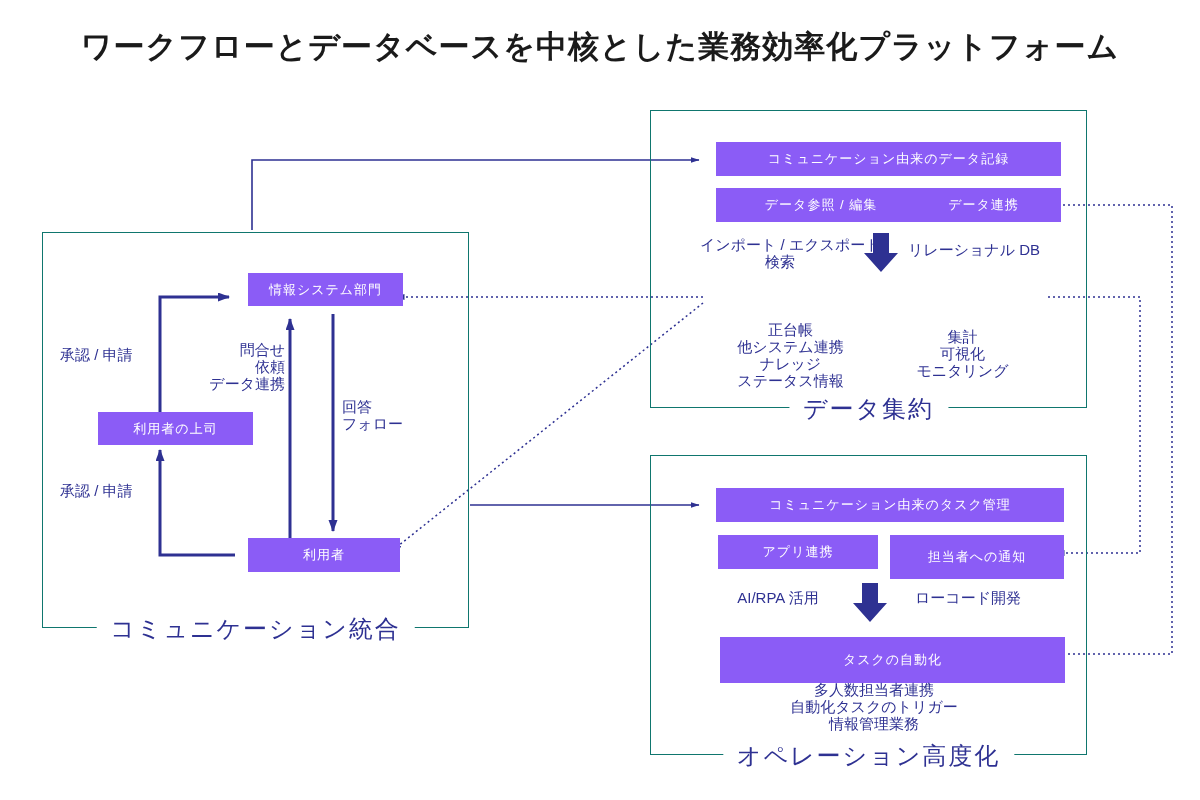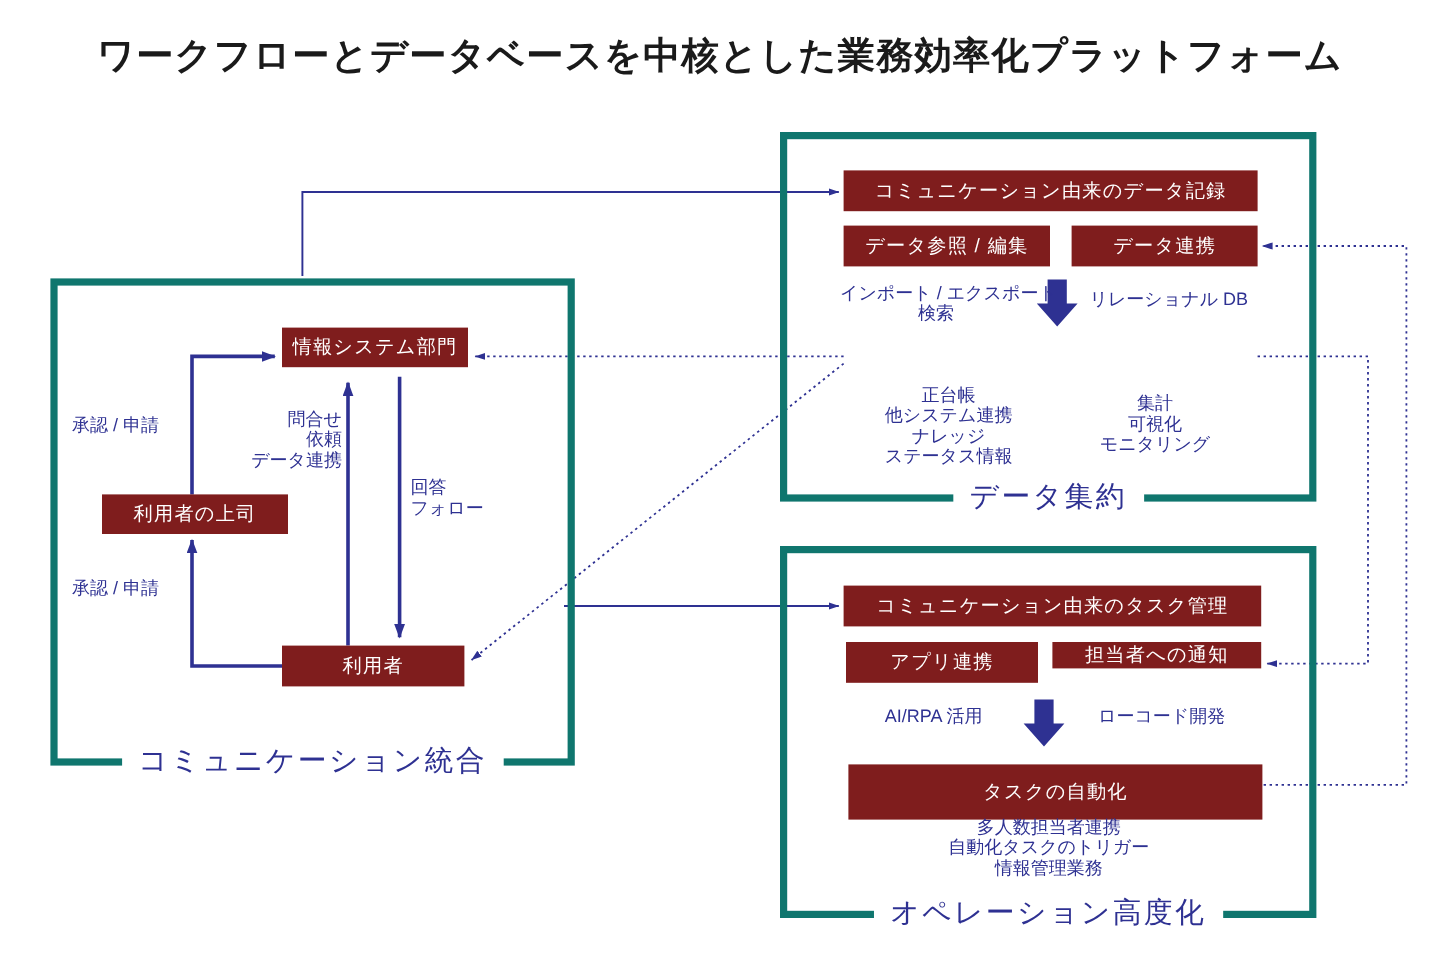--- a/index.html
+++ b/index.html
@@ -6,31 +6,31 @@
   .canvas{
     position:relative;width:1200px;height:800px;background:#ffffff;overflow:hidden;
     font-family:"Liberation Sans","DejaVu Sans",sans-serif;color:#2e3192;
   }
   .abs{position:absolute;}
   .title{
     left:0;right:0;top:26px;text-align:center;font-size:31px;font-weight:600;
     color:#1a1a1a;letter-spacing:1px;
   }
   .frame{
-    position:absolute;border:6px solid #0f766e;background:transparent;
+    position:absolute;border:1px solid #0f766e;background:transparent;
   }
   .frame-label{
     position:absolute;left:50%;bottom:0;transform:translate(-50%,55%);
     background:#ffffff;padding:0 14px;white-space:nowrap;
     font-size:24px;font-weight:500;color:#2e3192;letter-spacing:2px;
   }
   .node{
-    position:absolute;background:#7f1d1d;color:#ffffff;
+    position:absolute;background:#8b5cf6;color:#ffffff;
     display:flex;align-items:center;justify-content:center;
-    font-size:16px;letter-spacing:1px;white-space:nowrap;
+    font-size:13px;letter-spacing:1px;white-space:nowrap;margin-left:13px;
   }
   .lbl{
     position:absolute;color:#2e3192;font-size:15px;line-height:17px;white-space:nowrap;
   }
   .tc{text-align:center;}
   .tr{text-align:right;}
   svg.layer{position:absolute;left:0;top:0;pointer-events:none;}
 </style>
 </head>
 <body>
@@ -86,21 +86,21 @@
   <div class="lbl" style="left:342px;top:398px;">
     <div>回答</div>
     <div>フォロー</div>
   </div>
 
   <div class="frame" style="left:650px;top:110px;width:435px;height:296px;">
     <span class="frame-label">データ集約</span>
   </div>
 
   <div class="node" style="left:703px;top:142px;width:345px;height:34px;">コミュニケーション由来のデータ記録</div>
-  <div class="node" style="left:703px;top:188px;width:172px;height:34px;">データ参照 / 編集</div>
+  <div class="node" style="left:703px;top:188px;width:172px;height:34px;padding-left:19px;">データ参照 / 編集</div>
   <div class="node" style="left:893px;top:188px;width:155px;height:34px;">データ連携</div>
 
   <div class="lbl tc" style="left:700px;top:236px;width:160px;">
     <div>インポート / エクスポート</div>
     <div>検索</div>
   </div>
   <div class="lbl tc" style="left:900px;top:241px;width:148px;">リレーショナル DB</div>
 
 
   <div class="lbl tc" style="left:703px;top:321px;width:175px;">
@@ -114,21 +114,21 @@
     <div>可視化</div>
     <div>モニタリング</div>
   </div>
 
   <div class="frame" style="left:650px;top:455px;width:435px;height:298px;">
     <span class="frame-label">オペレーション高度化</span>
   </div>
 
   <div class="node" style="left:703px;top:488px;width:348px;height:34px;">コミュニケーション由来のタスク管理</div>
   <div class="node" style="left:705px;top:535px;width:160px;height:34px;">アプリ連携</div>
-  <div class="node" style="left:877px;top:535px;width:174px;height:22px;">担当者への通知</div>
+  <div class="node" style="left:877px;top:535px;width:174px;height:44px;">担当者への通知</div>
 
   <div class="lbl tc" style="left:703px;top:589px;width:150px;">AI/RPA 活用</div>
   <div class="lbl tc" style="left:893px;top:589px;width:150px;">ローコード開発</div>
 
   <div class="node" style="left:707px;top:637px;width:345px;height:46px;text-align:center;">タスクの自動化</div>
 
   <div class="lbl tc" style="left:700px;top:681px;width:348px;">
     <div>多人数担当者連携</div>
     <div>自動化タスクのトリガー</div>
     <div>情報管理業務</div>

